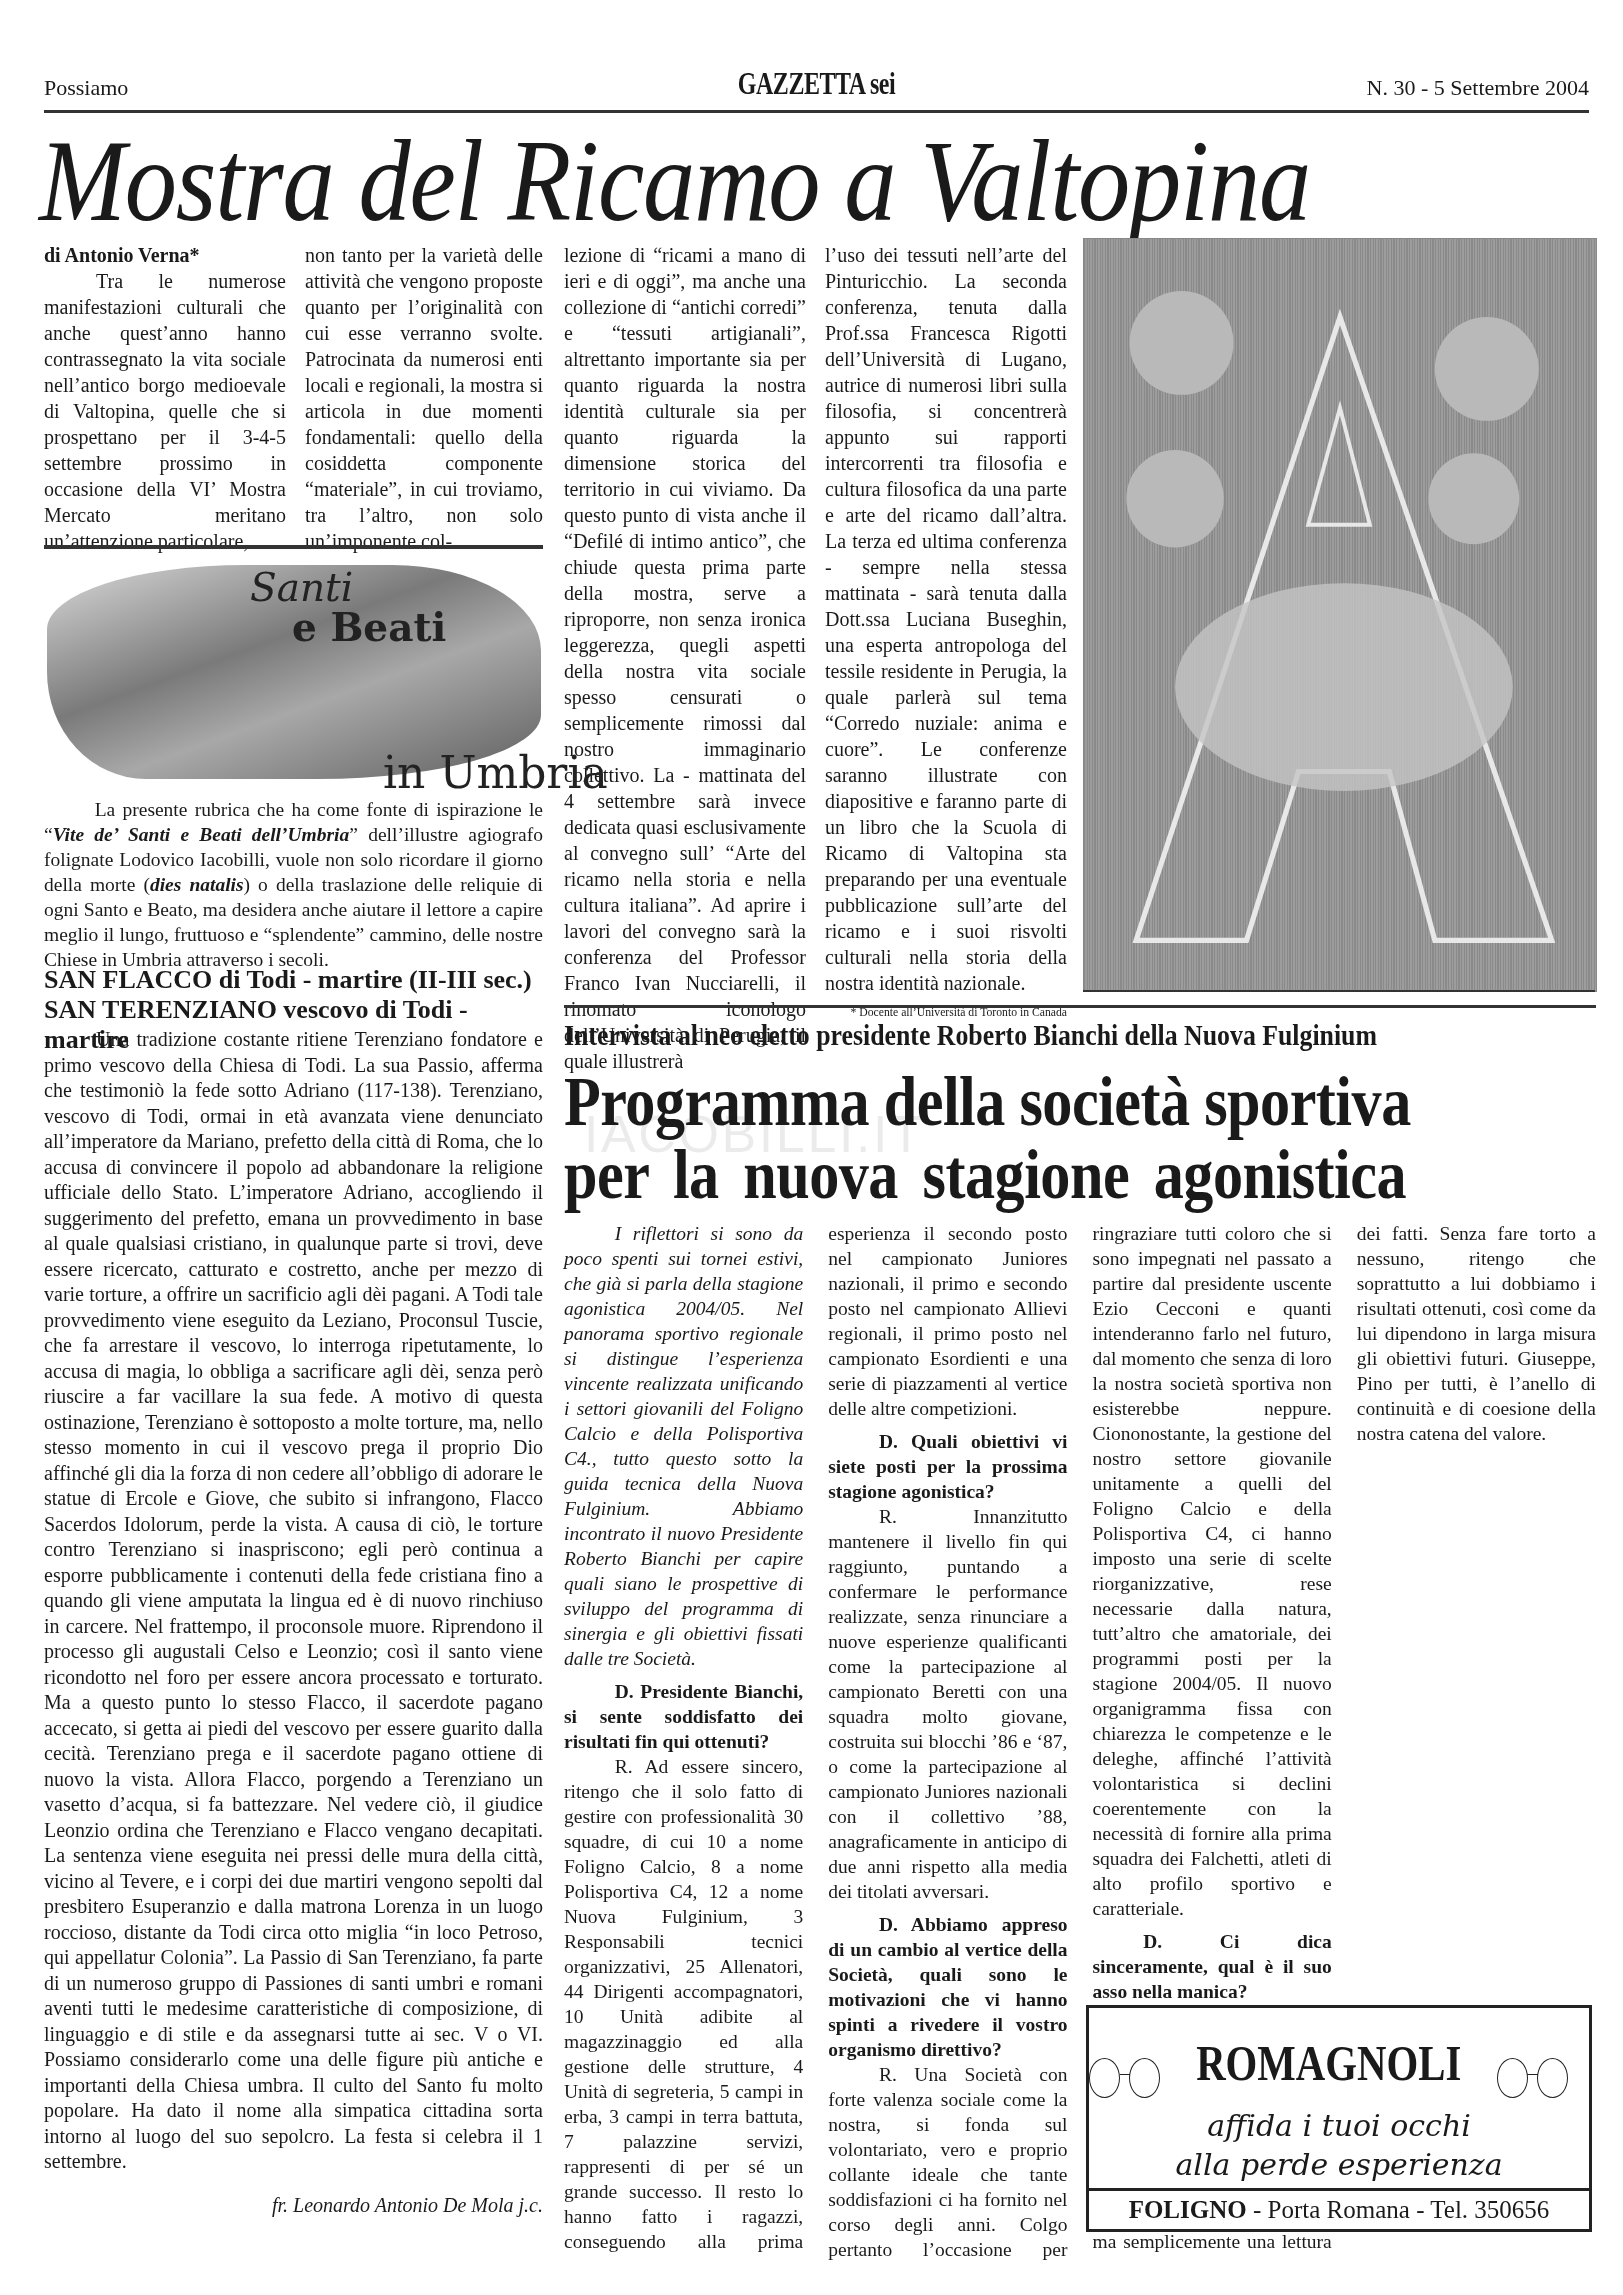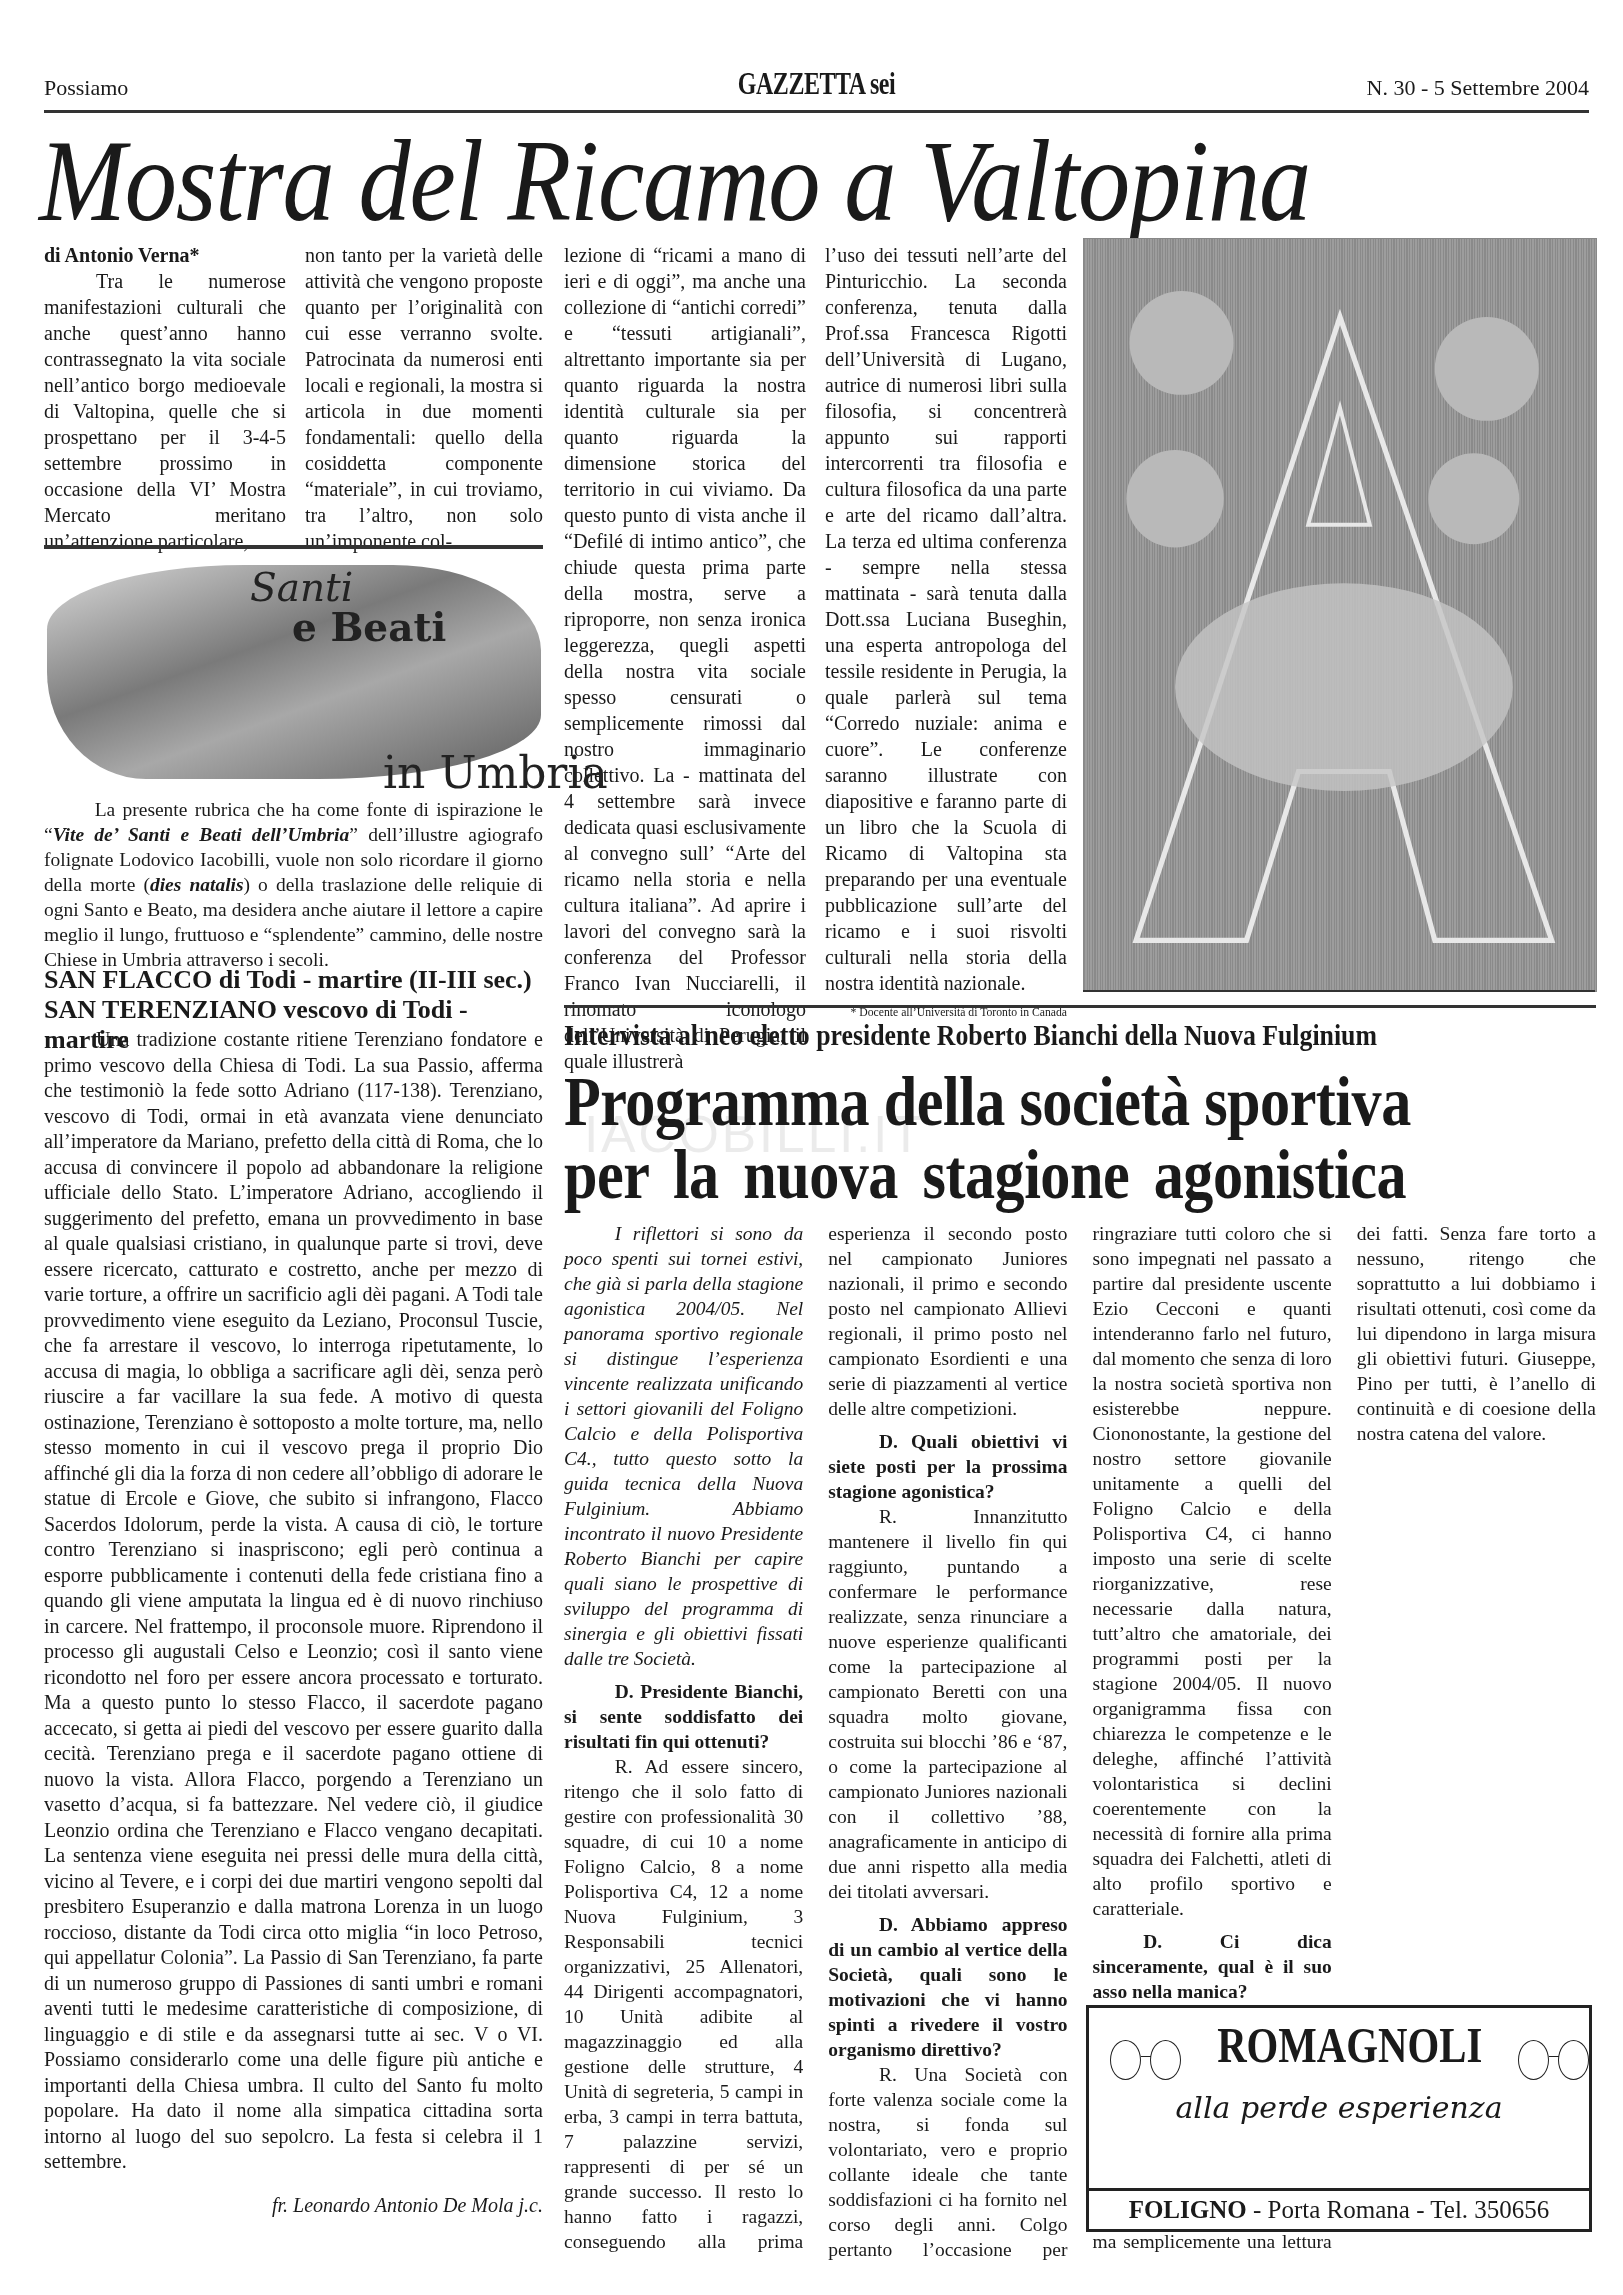--- a/index.html
+++ b/index.html
@@ -114,26 +114,27 @@
   <p class="ind">R. Ad essere sincero, ritengo che il solo fatto di gestire con professionalità 30 squadre, di cui 10 a nome Foligno Calcio, 8 a nome Polisportiva C4, 12 a nome Nuova Fulginium, 3 Responsabili tecnici organizzativi, 25 Allenatori, 44 Dirigenti accompagnatori, 10 Unità adibite al magazzinaggio ed alla gestione delle strutture, 4 Unità di segreteria, 5 campi in erba, 3 campi in terra battuta, 7 palazzine servizi, rappresenti di per sé un grande successo. Il resto lo hanno fatto i ragazzi, conseguendo alla prima esperienza il secondo posto nel campionato Juniores nazionali, il primo e secondo posto nel campionato Allievi regionali, il primo posto nel campionato Esordienti e una serie di piazzamenti al vertice delle altre competizioni.</p>
   <p class="ind q" style="margin-top:7.8px;">D. Quali obiettivi vi siete posti per la prossima stagione agonistica?</p>
   <p class="ind">R. Innanzitutto mantenere il livello fin qui raggiunto, puntando a confermare le performance realizzate, senza rinunciare a nuove esperienze qualificanti come la partecipazione al campionato Beretti con una squadra molto giovane, costruita sui blocchi ’86 e ‘87, o come la partecipazione al campionato Juniores nazionali con il collettivo ’88, anagraficamente in anticipo di due anni rispetto alla media dei titolati avversari.</p>
   <p class="ind q" style="margin-top:7.8px;">D. Abbiamo appreso di un cambio al vertice della Società, quali sono le motivazioni che vi hanno spinti a rivedere il vostro organismo direttivo?</p>
   <p class="ind">R. Una Società con forte valenza sociale come la nostra, si fonda sul volontariato, vero e proprio collante ideale che tante soddisfazioni ci ha fornito nel corso degli anni. Colgo pertanto l’occasione per ringraziare tutti coloro che si sono impegnati nel passato a partire dal presidente uscente Ezio Cecconi e quanti intenderanno farlo nel futuro, dal momento che senza di loro la nostra società sportiva non esisterebbe neppure. Ciononostante, la gestione del nostro settore giovanile unitamente a quelli del Foligno Calcio e della Polisportiva C4, ci hanno imposto una serie di scelte riorganizzative, rese necessarie dalla natura, tutt’altro che amatoriale, dei programmi posti per la stagione 2004/05. Il nuovo organigramma fissa con chiarezza le competenze e le deleghe, affinché l’attività volontaristica si declini coerentemente con la necessità di fornire alla prima squadra dei Falchetti, atleti di alto profilo sportivo e caratteriale.</p>
   <p class="ind q" style="margin-top:7.8px;">D. Ci dica sinceramente, qual è il suo asso nella manica?</p>
   <p class="ind">R. La mia carta vincente è sicuramente Giuseppe Feliciotti, per la sua conoscenza del mondo del calcio, non soltanto giovanile e per la professionalità dimostrata nelle scorse stagioni. Intendiamoci, la mia non è un’adulazione gratuita, ma semplicemente una lettura dei fatti. Senza fare torto a nessuno, ritengo che soprattutto a lui dobbiamo i risultati ottenuti, così come da lui dipendono in larga misura gli obiettivi futuri. Giuseppe, Pino per tutti, è l’anello di continuità e di coesione della nostra catena del valore.</p>
 </div>
 
 <div class="abs ad" style="left:1086px;top:2005px;width:500px;height:221px;background:#fff;">
-  <div style="text-align:right;margin-top:8px;">
+  <div style="text-align:left;margin-top:26px;">
     <span class="glasses"><i class="l"></i><b></b><i class="r"></i></span>
     <span class="ad-name">ROMAGNOLI</span>
     <span class="glasses"><i class="l"></i><b></b><i class="r"></i></span>
   </div>
   <div class="ad-slogan" style="margin-top:9px;">
+    <div>affida i tuoi occhi</div>
     <div>alla perde esperienza</div>
   </div>
   <div style="position:absolute;left:0;right:0;bottom:38px;border-top:3.2px solid #222;"></div>
   <div class="ad-foot" style="position:absolute;left:0;right:0;bottom:5.2px;">
     <b>FOLIGNO</b><span> - Porta Romana - Tel. 350656</span>
   </div>
 </div>
 
 
 </body></html>

